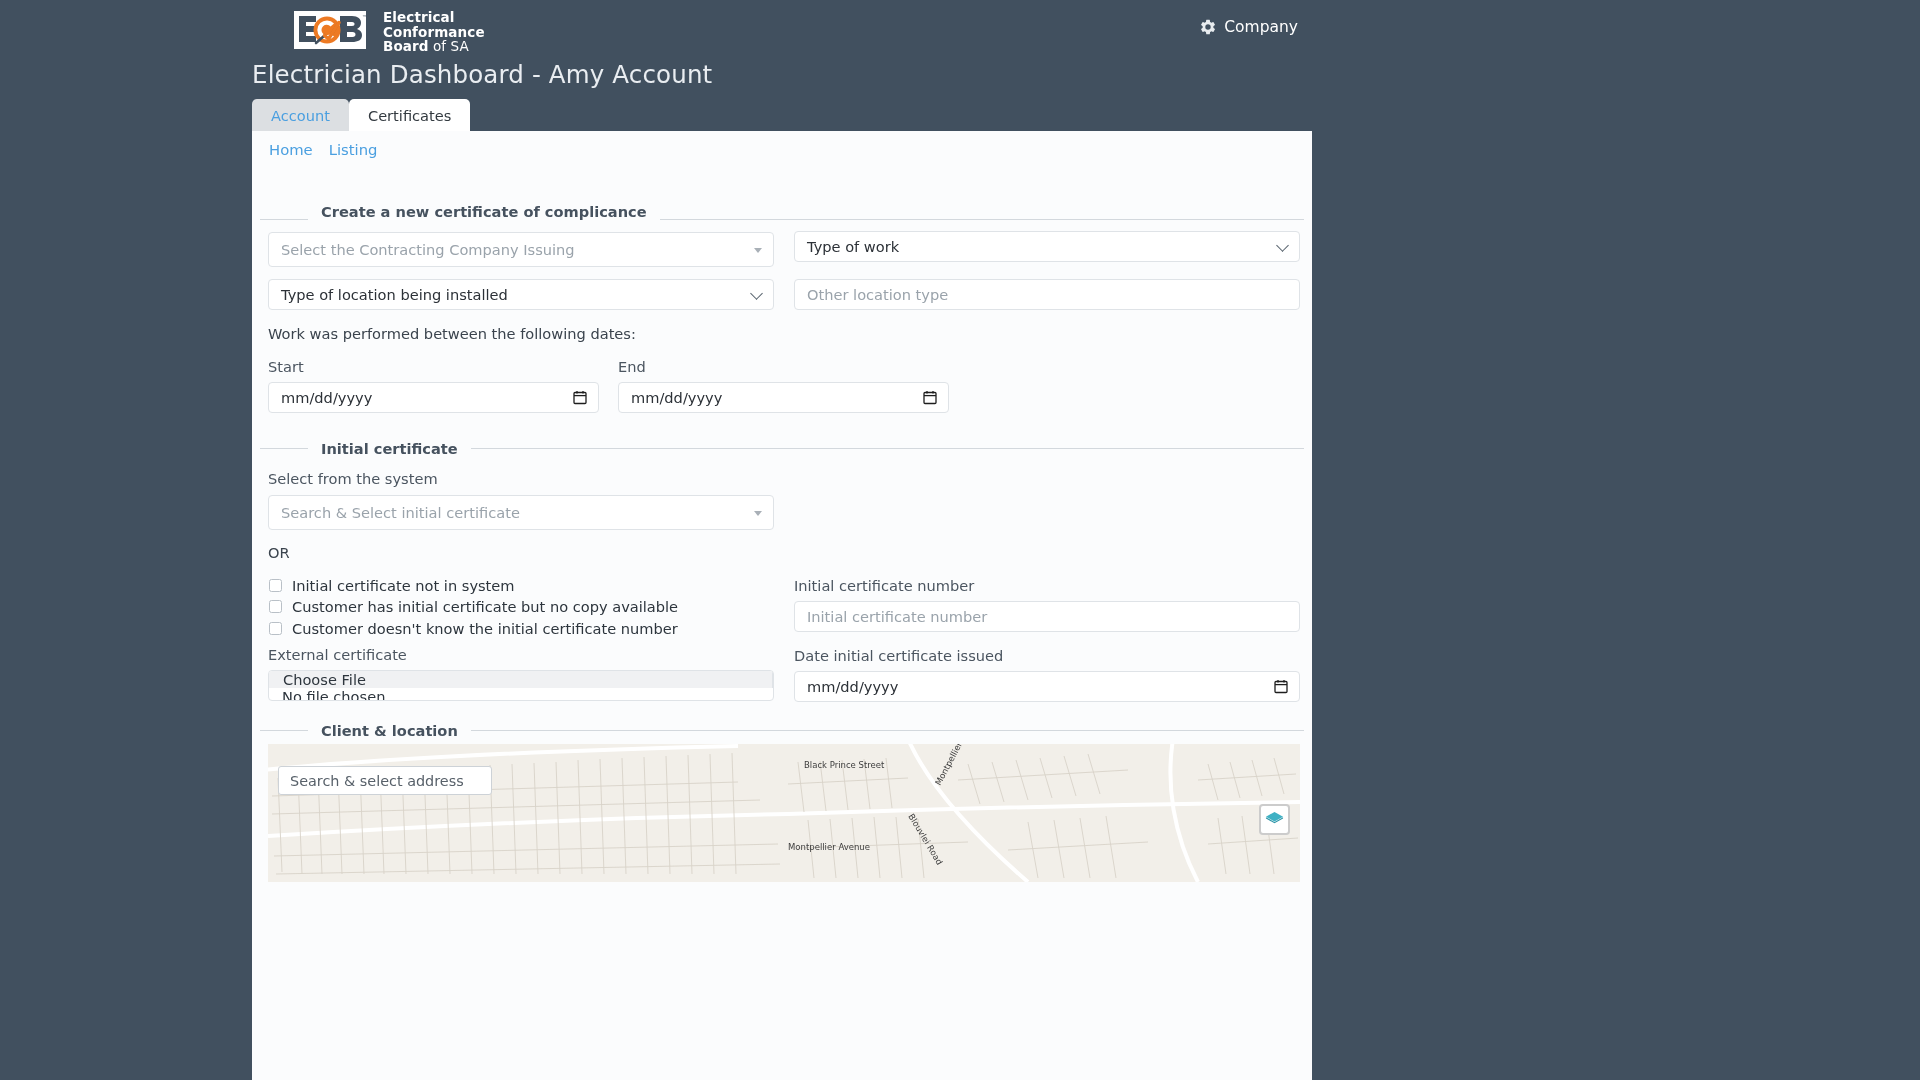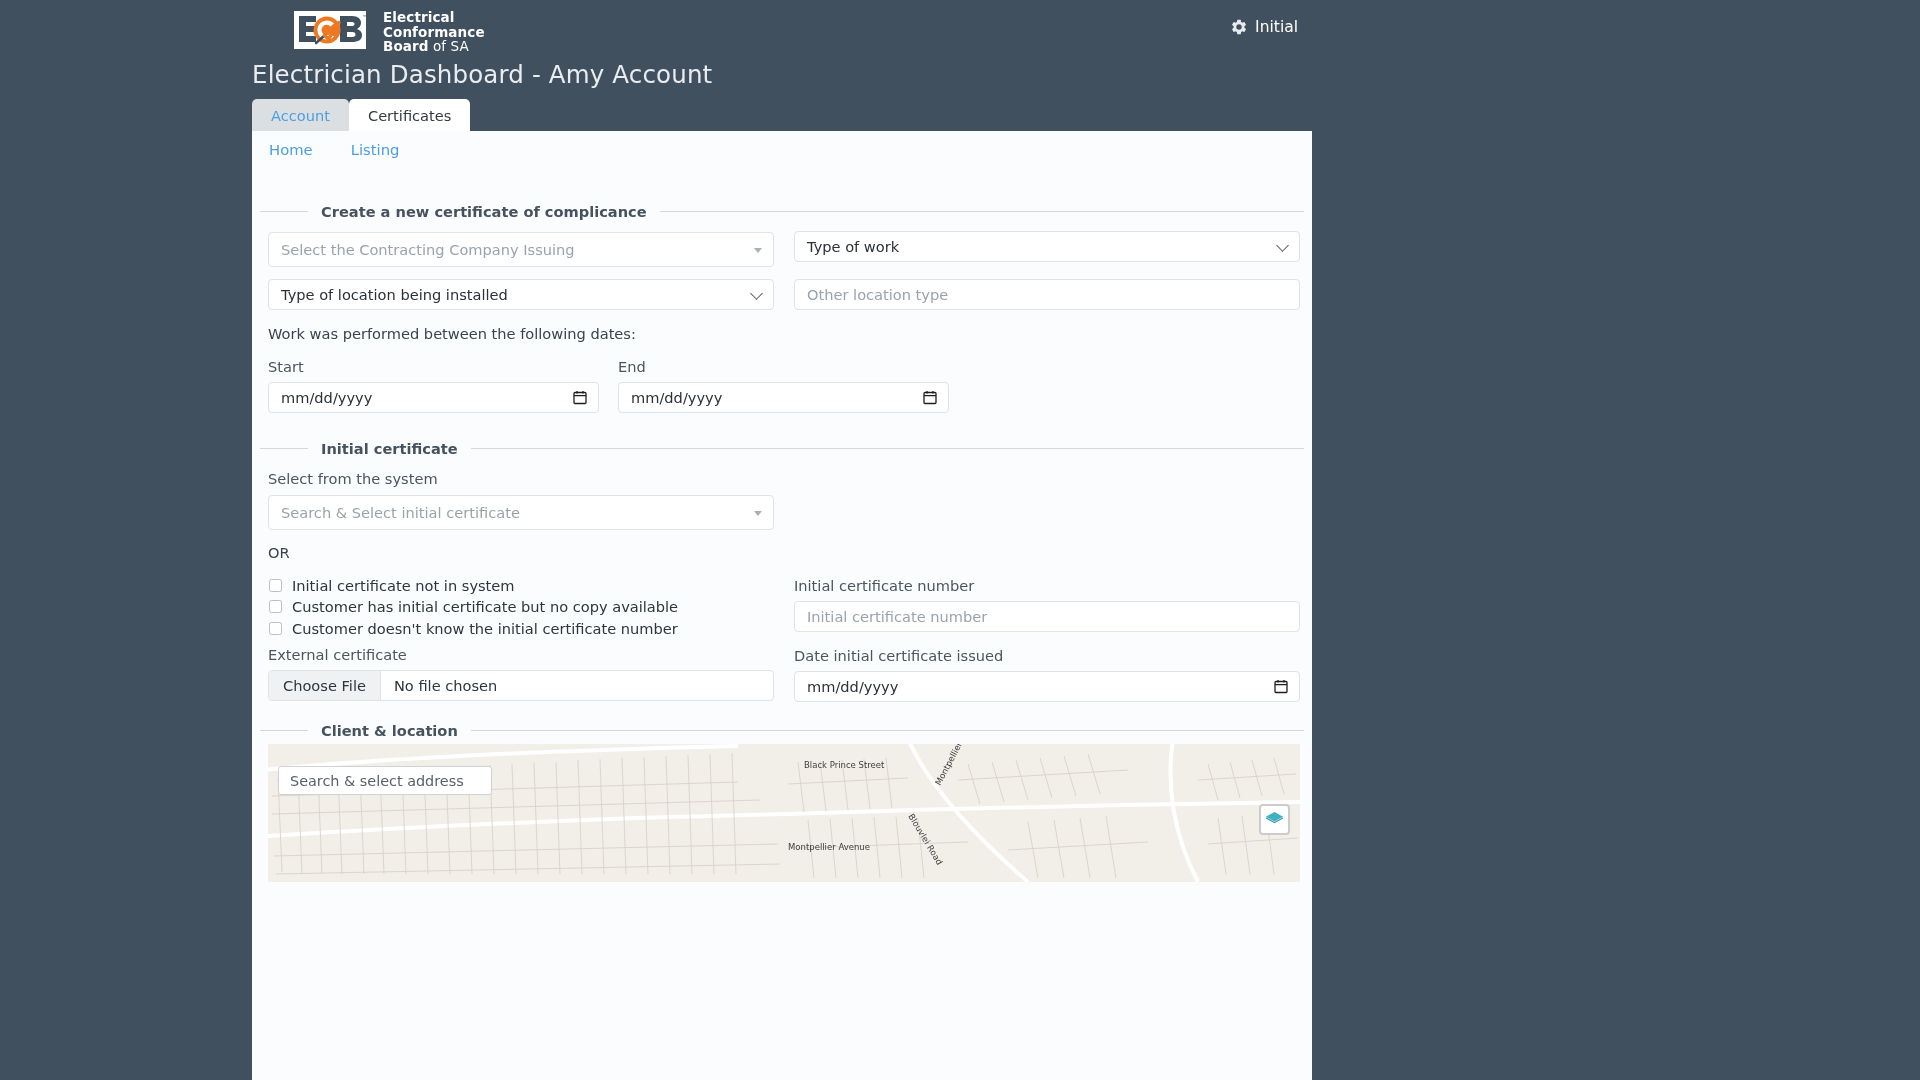--- a/index.html
+++ b/index.html
@@ -67,21 +67,21 @@
   .panel {
     position: absolute; left: 252px; top: 131px;
     width: 1060px; height: 949px;
     background: #fbfcfd;
     overflow: hidden;
   }
   .subnav {
     position: absolute; left: 0; top: 0; width: 1060px; height: 37px;
     background: #fbfcfd;
     display: flex; align-items: center;
-    padding-left: 17px; gap: 38px;
+    padding-left: 17px; gap: 16px;
   }
   .subnav a {
     color: #4a9fe0; font-size: 14.8px; text-decoration: none; cursor: pointer;
   }
 
   
   .legend-row {
     position: absolute; left: 8px; width: 1044px;
     display: flex; align-items: center; gap: 0;
   }
@@ -138,21 +138,21 @@
     width: 13px; height: 13px; border: 1px solid #b9c0c7;
     border-radius: 2.5px; background: #fff; flex: none;
     cursor: pointer;
   }
   .cblabel { font-size: 14.6px; color: #2d353d; white-space: nowrap; }
 
   
   .file-ctl {
     position: absolute; height: 31px; width: 506px;
     border: 1px solid #dfe3e7; border-radius: 4px; background: #fff;
-    display: flex; align-items: stretch; overflow: hidden;
+    display: flex; align-items: stretch; overflow: hidden; flex-direction: column;
   }
   .file-btn {
     background: #f0f1f3; border-right: 1px solid #dfe3e7;
     padding: 0 14px; display: flex; align-items: center;
     font-size: 14.6px; color: #2d353d; cursor: pointer;
   }
   .file-name {
     display: flex; align-items: center; padding-left: 13px;
     font-size: 14.6px; color: #2d353d;
   }
@@ -218,21 +218,21 @@
       </div>
     </span>
   </div>
 
   <div class="settings">
     <span class="gear">
       <svg width="18" height="18" viewBox="0 0 24 24" fill="#e8ecef">
         <path d="M19.14 12.94a7.07 7.07 0 0 0 .06-.94 7.07 7.07 0 0 0-.06-.94l2.03-1.58a.49.49 0 0 0 .12-.61l-1.92-3.32a.48.48 0 0 0-.59-.22l-2.39.96a7.03 7.03 0 0 0-1.62-.94l-.36-2.54a.47.47 0 0 0-.47-.4h-3.84a.47.47 0 0 0-.47.4l-.36 2.54c-.59.24-1.13.56-1.62.94l-2.39-.96a.48.48 0 0 0-.59.22L2.76 8.87a.48.48 0 0 0 .12.61l2.03 1.58a7.3 7.3 0 0 0 0 1.88l-2.03 1.58a.49.49 0 0 0-.12.61l1.92 3.32c.12.22.38.3.59.22l2.39-.96c.5.38 1.03.7 1.62.94l.36 2.54c.04.23.24.4.47.4h3.84c.23 0 .43-.17.47-.4l.36-2.54c.59-.24 1.13-.56 1.62-.94l2.39.96c.22.08.47 0 .59-.22l1.92-3.32a.49.49 0 0 0-.12-.61ZM12 15.6A3.6 3.6 0 1 1 12 8.4a3.6 3.6 0 0 1 0 7.2Z"></path>
       </svg>
     </span>
-    <span>Initial</span>
+    <span>Company</span>
   </div>
 
   <div class="page-title">Electrician Dashboard - Amy Account</div>
 
   <div class="tabs">
     <div class="tab inactive">
       <span>Account</span>
     </div>
     <div class="tab active">
       <span>Certificates</span>
@@ -240,21 +240,21 @@
   </div>
 </div>
 
 <div class="panel">
 
   <div class="subnav">
     <a href="#">Home</a>
     <a href="#">Listing</a>
   </div>
 
-  <div class="legend-row" style="top:72px;">
+  <div class="legend-row" style="top:72px;align-items:flex-end;">
     <span class="legend-line-short"></span>
     <span class="legend-text">Create a new certificate of complicance</span>
     <span class="legend-line-long"></span>
   </div>
 
   <div class="ctl ph" style="left:16px; top:101px; width:506px; height:35px;">
     <span>Select the Contracting Company Issuing</span>
     <span class="caret-sm"></span>
   </div>
 

